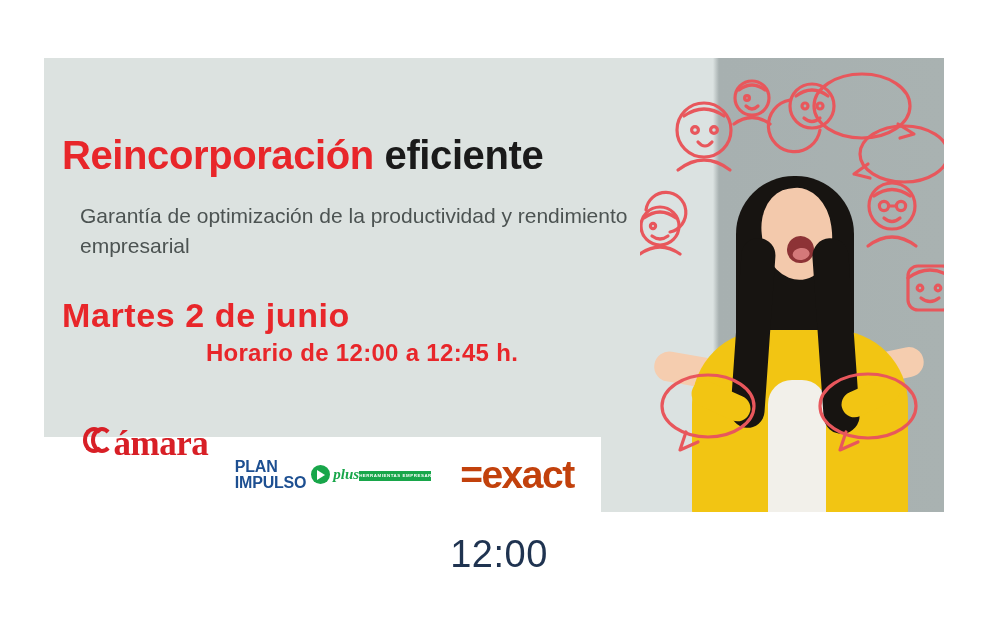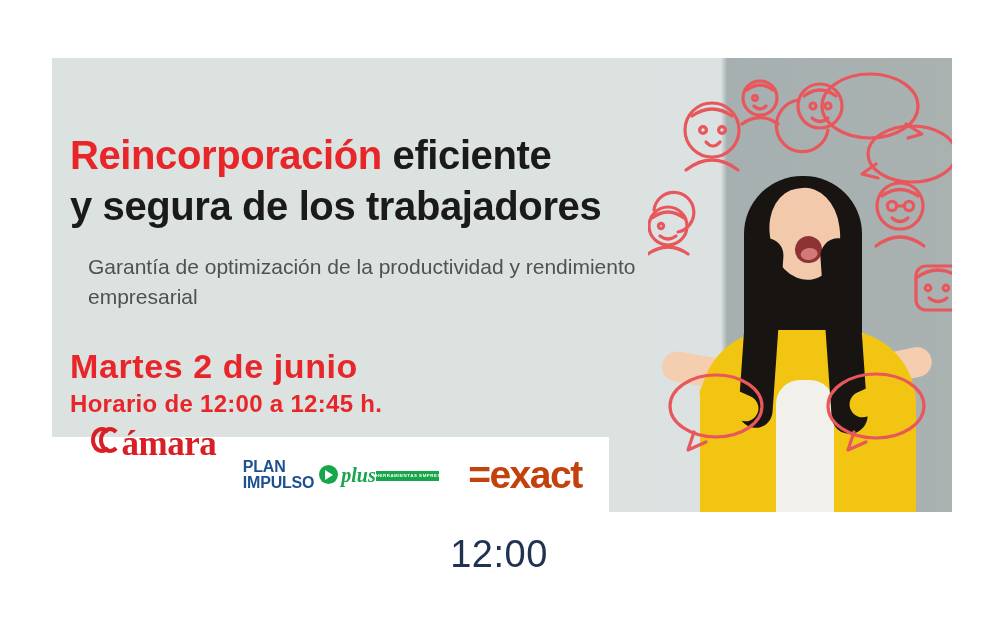--- a/index.html
+++ b/index.html
@@ -11,21 +11,21 @@
     width: 998px;
     height: 622px;
     overflow: hidden;
     font-family: "Liberation Sans", sans-serif;
     position: relative;
   }
 
   
   #banner {
     position: absolute;
-    left: 52px;
+    left: 44px;
     top: 58px;
     width: 900px;
     height: 454px;
     overflow: hidden;
     background: #dce2e0;
   }
   #banner-bg-left {
     position: absolute;
     left: 0; top: 0;
     width: 672px; height: 100%;
@@ -75,20 +75,21 @@
     line-height: 1.1;
     margin: 0;
   }
   #event-time {
     font-size: 24px;
     font-weight: bold;
     color: #e8262a;
     letter-spacing: 0.3px;
     line-height: 1.25;
     margin: 4px 0 8px 0;
+    text-align: center;
   }
 
   
   #logo-strip {
     position: absolute;
     left: 0;
     top: 379px;
     width: 557px;
     height: 75px;
     background: #ffffff;
@@ -176,21 +177,21 @@
     content: "";
     position: absolute;
     left: 6px; top: 4.5px;
     border-left: 8px solid #ffffff;
     border-top: 5px solid transparent;
     border-bottom: 5px solid transparent;
   }
   #impulso-plus {
     font-family: "Liberation Serif", serif;
     font-style: italic;
-    font-size: 20px;
+    font-size: 15px;
     color: #18a64a;
     font-weight: bold;
   }
   #impulso-tagline {
     margin-top: 3px;
     width: 172px;
     background: #18a64a;
     color: #ffffff;
     font-size: 4.4px;
     font-weight: bold;
@@ -421,21 +422,20 @@
         <g>
           <ellipse cx="228" cy="348" rx="48" ry="32"></ellipse>
           <path d="M206 374 l-6 18 18 -8"></path>
         </g>
       </g>
     </svg>
   </div>
 
   <div id="text-block">
     <h1 class="headline"><span class="hl-red">Reincorporación</span><span> eficiente</span></h1>
-    <h1 class="headline">y segura de los trabajadores</h1>
     <p id="subtitle">Garantía de optimización de la productividad y rendimiento empresarial</p>
     <div id="date-block">
       <p id="event-date">Martes 2 de  junio</p>
       <p id="event-time">Horario de 12:00 a 12:45 h.</p>
     </div>
   </div>
 
   <div id="logo-strip">
 
     <div id="logo-camara" class="logo-slot">

